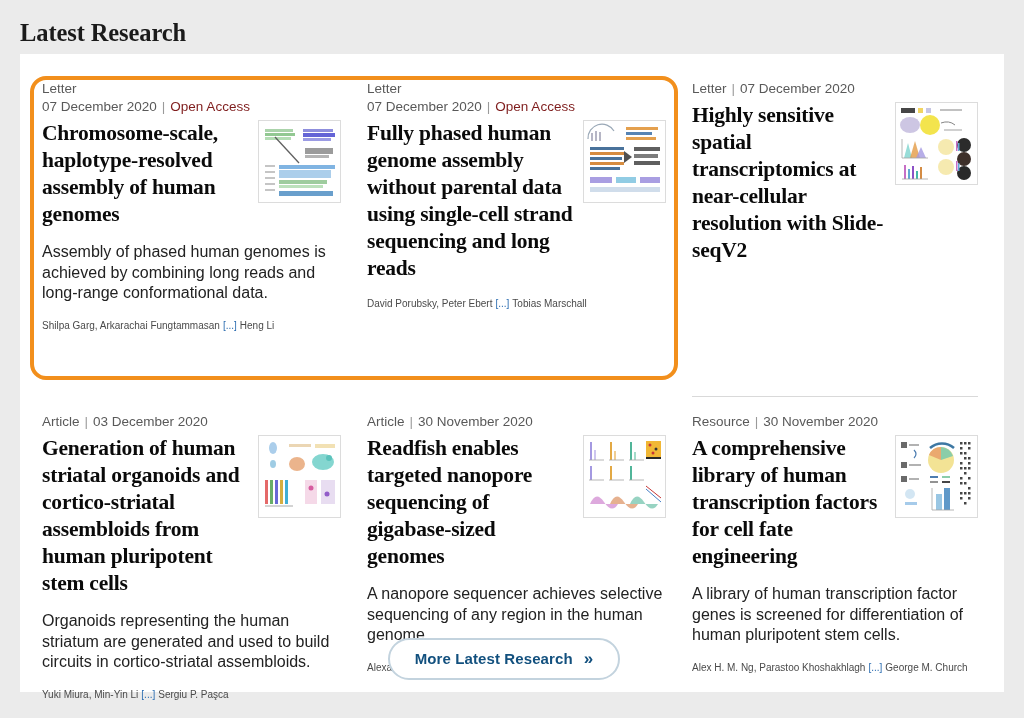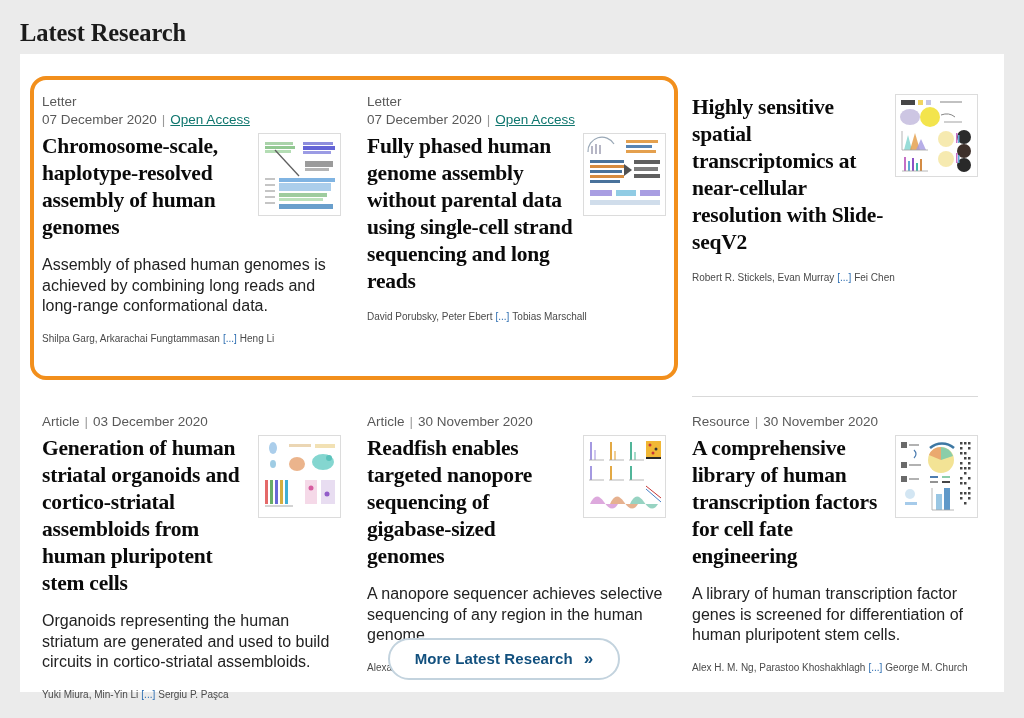--- a/index.html
+++ b/index.html
@@ -36,39 +36,39 @@
     width: 962px;
     display: grid;
     grid-template-columns: 325px 325px 312px;
     column-gap: 0px;
   }
   .col { position: relative; }
   .card {
     position: relative;
     padding: 0 26px 0 0;
   }
-  .card.row1 { padding-top: 13px; min-height: 316px; }
+  .card.row1 { min-height: 316px; }
   .card.row2 { padding-top: 16px; }
 
   .divider {
     height: 1px;
     background: #d9d9d9;
     margin: 0 26px 0 0;
   }
   .divider.hidden { background: transparent; }
 
   .meta {
     color: #595959;
     font-size: 13.5px;
     line-height: 18px;
     margin: 0 0 4px 0;
     white-space: nowrap;
   }
   .meta .sep { color: #9a9a9a; padding: 0 5px; }
-  .meta .oa { color: #0f766e; text-decoration: underline; }
+  .meta .oa { color: #7f1d1d; }
   .meta-stack .line1 { display: block; }
   .meta-stack .line2 { display: block; }
 
   .title {
     font-family: "Liberation Serif", serif;
     font-weight: bold;
     font-size: 21.5px;
     line-height: 27px;
     color: #0a0a0a;
     margin: 1px 0 0 0;
@@ -305,20 +305,23 @@
             </div>
             <h3 class="title indented">Readfish enables targeted nanopore sequencing of gigabase-sized genomes</h3>
           </div>
           <p class="desc"><span>A nanopore sequencer achieves selective sequencing of any region in the human genome.</span></p>
           <p class="authors"><span>Alexander Payne, Nadine Holmes</span><span class="ellipsis">[...]</span><span>Matthew Loose</span></p>
         </div>
       </div>
 
       <div class="col">
         <div class="card row1">
+          <div class="meta">
+            <span>Letter</span><span class="sep">|</span><span>07 December 2020</span>
+          </div>
           <div class="title-wrap">
             <div class="thumb">
               <svg width="81" height="81" viewBox="0 0 81 81">
                 <rect width="81" height="81" fill="#fff"></rect>
                 <g opacity="0.9">
                   <rect x="5" y="5" width="14" height="5" fill="#333"></rect>
                   <rect x="22" y="5" width="5" height="5" fill="#f0d050"></rect>
                   <rect x="30" y="5" width="5" height="5" fill="#c0c0e0"></rect>
                   <rect x="44" y="6" width="22" height="2" fill="#bbb"></rect>
                   <ellipse cx="14" cy="22" rx="10" ry="8" fill="#c8c0e0"></ellipse>
@@ -343,21 +346,20 @@
                   <rect x="12" y="66" width="2" height="10" fill="#50a0d0"></rect>
                   <rect x="16" y="63" width="2" height="13" fill="#8040c0"></rect>
                   <rect x="20" y="68" width="2" height="8" fill="#30b0a0"></rect>
                   <rect x="24" y="64" width="2" height="12" fill="#d08030"></rect>
                   <line x1="6" y1="76" x2="32" y2="76" stroke="#999" stroke-width="0.8"></line>
                 </g>
               </svg>
             </div>
             <h3 class="title indented">Highly sensitive spatial transcriptomics at near-cellular resolution with Slide-seqV2</h3>
           </div>
-          <p class="authors"><span>Robert R. Stickels, Evan Murray</span><span class="ellipsis">[...]</span><span>Fei Chen</span></p>
         </div>
 
         <div class="divider"></div>
 
         <div class="card row2">
           <div class="meta">
             <span>Resource</span><span class="sep">|</span><span>30 November 2020</span>
           </div>
           <div class="title-wrap">
             <div class="thumb">

